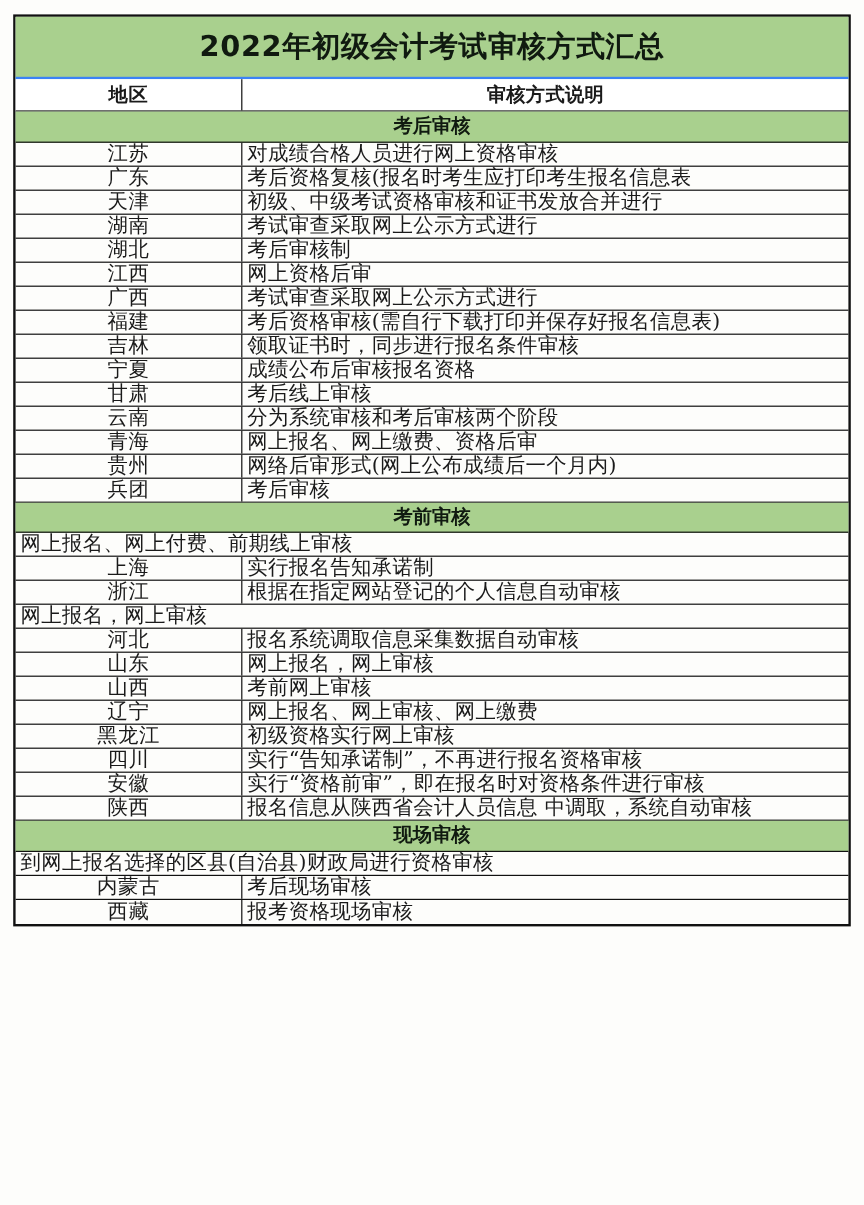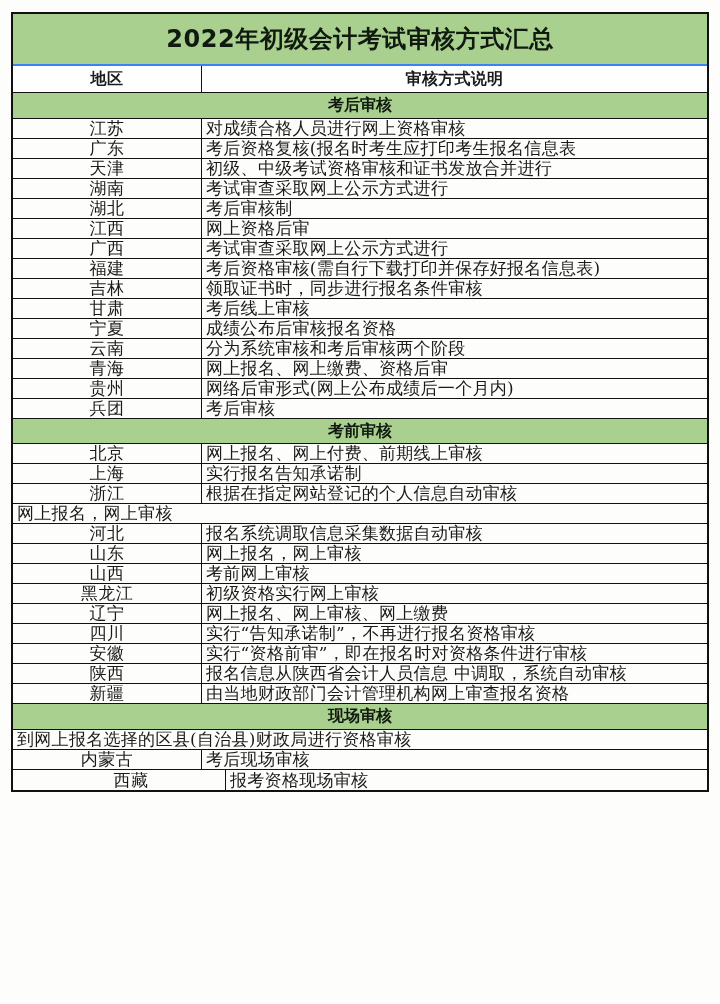--- a/index.html
+++ b/index.html
@@ -138,46 +138,45 @@
       </div>
       <div class="row">
         <div class="cell-region">福建</div>
         <div class="cell-desc">考后资格审核(需自行下载打印并保存好报名信息表)</div>
       </div>
       <div class="row">
         <div class="cell-region">吉林</div>
         <div class="cell-desc">领取证书时，同步进行报名条件审核</div>
       </div>
       <div class="row">
+        <div class="cell-region">宁夏</div>
+        <div class="cell-desc">成绩公布后审核报名资格</div>
+      </div>
+      <div class="row">
         <div class="cell-region">甘肃</div>
         <div class="cell-desc">考后线上审核</div>
       </div>
       <div class="row">
-        <div class="cell-region">宁夏</div>
-        <div class="cell-desc">成绩公布后审核报名资格</div>
-      </div>
-      <div class="row">
         <div class="cell-region">云南</div>
         <div class="cell-desc">分为系统审核和考后审核两个阶段</div>
       </div>
       <div class="row">
         <div class="cell-region">青海</div>
         <div class="cell-desc">网上报名、网上缴费、资格后审</div>
       </div>
       <div class="row">
         <div class="cell-region">贵州</div>
         <div class="cell-desc">网络后审形式(网上公布成绩后一个月内)</div>
       </div>
       <div class="row">
         <div class="cell-region">兵团</div>
         <div class="cell-desc">考后审核</div>
       </div>
       <div class="section-row">考前审核</div>
       <div class="row">
-        <div class="cell-region">北京</div>
         <div class="cell-desc">网上报名、网上付费、前期线上审核</div>
       </div>
       <div class="row">
         <div class="cell-region">上海</div>
         <div class="cell-desc">实行报名告知承诺制</div>
       </div>
       <div class="row">
         <div class="cell-region">浙江</div>
         <div class="cell-desc">根据在指定网站登记的个人信息自动审核</div>
       </div>
@@ -190,49 +189,45 @@
       </div>
       <div class="row">
         <div class="cell-region">山东</div>
         <div class="cell-desc">网上报名，网上审核</div>
       </div>
       <div class="row">
         <div class="cell-region">山西</div>
         <div class="cell-desc">考前网上审核</div>
       </div>
       <div class="row">
+        <div class="cell-region">辽宁</div>
+        <div class="cell-desc">网上报名、网上审核、网上缴费</div>
+      </div>
+      <div class="row">
         <div class="cell-region">黑龙江</div>
         <div class="cell-desc">初级资格实行网上审核</div>
       </div>
       <div class="row">
-        <div class="cell-region">辽宁</div>
-        <div class="cell-desc">网上报名、网上审核、网上缴费</div>
-      </div>
-      <div class="row">
         <div class="cell-region">四川</div>
         <div class="cell-desc">实行“告知承诺制”，不再进行报名资格审核</div>
       </div>
       <div class="row">
         <div class="cell-region">安徽</div>
         <div class="cell-desc">实行“资格前审”，即在报名时对资格条件进行审核</div>
       </div>
       <div class="row">
         <div class="cell-region">陕西</div>
         <div class="cell-desc">报名信息从陕西省会计人员信息 中调取，系统自动审核</div>
       </div>
-      <div class="row">
-        <div class="cell-region">新疆</div>
-        <div class="cell-desc">由当地财政部门会计管理机构网上审查报名资格</div>
-      </div>
       <div class="section-row">现场审核</div>
       <div class="row">
         <div class="cell-desc">到网上报名选择的区县(自治县)财政局进行资格审核</div>
       </div>
       <div class="row">
         <div class="cell-region">内蒙古</div>
         <div class="cell-desc">考后现场审核</div>
       </div>
-      <div class="row" style="border-bottom: none; padding-left: 24px;">
+      <div class="row" style="border-bottom: none;">
         <div class="cell-region">西藏</div>
         <div class="cell-desc">报考资格现场审核</div>
       </div>
     </div>
 </div>
 
 </body></html>

